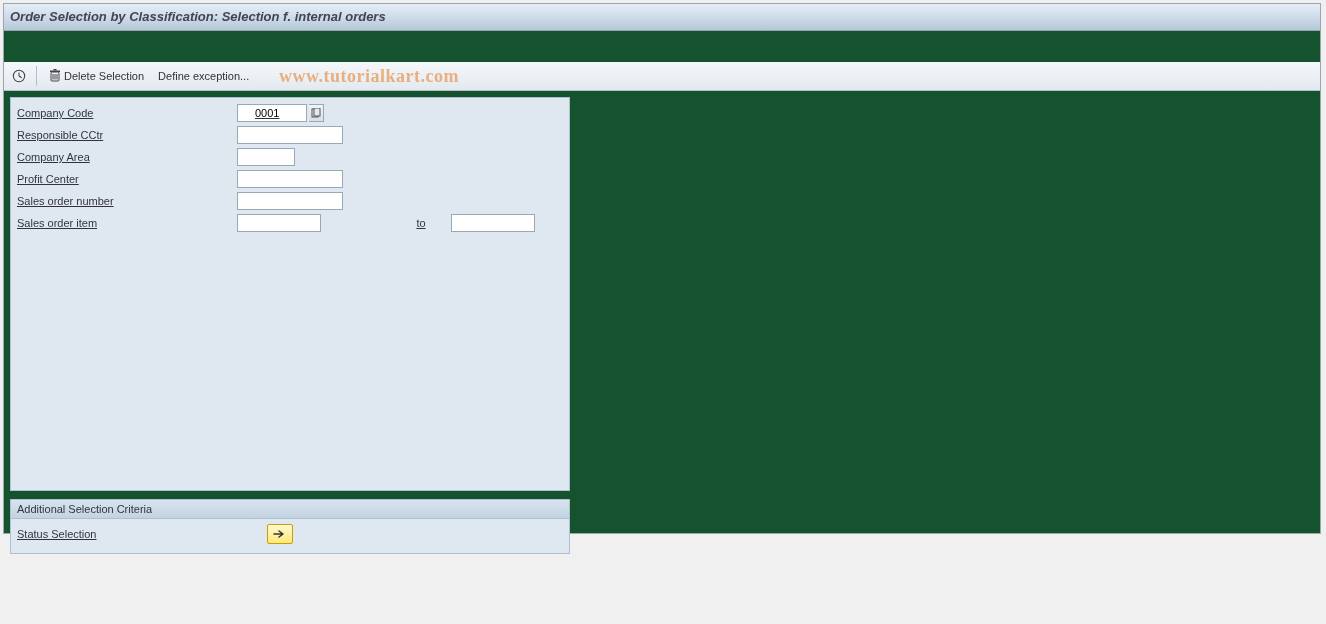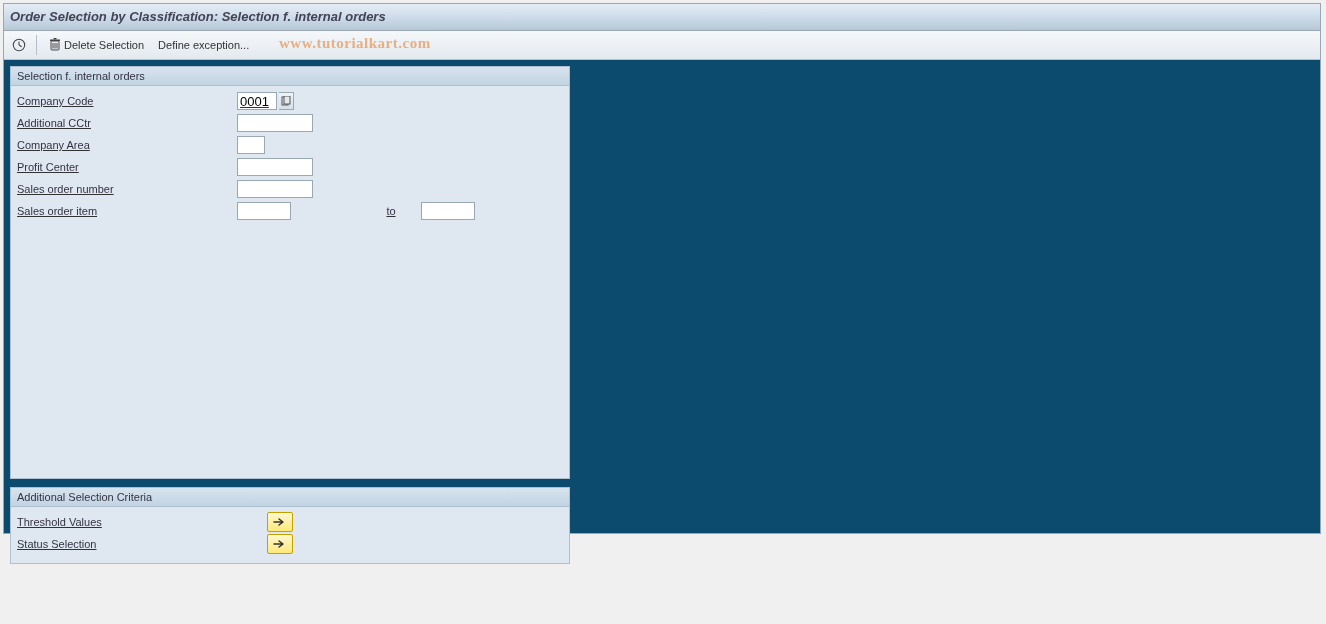--- a/index.html
+++ b/index.html
@@ -11,21 +11,21 @@
     color: #333;
     width: 1326px;
     height: 624px;
     overflow: hidden;
   }
   .window {
     width: 1318px;
     height: 531px;
     margin: 3px;
     border: 1px solid #9AA7B3;
-    background: #0c4a6e;
+    background: #14532d;
     position: relative;
     box-sizing: border-box;
   }
   .titlebar {
     background: linear-gradient(to bottom, #e4edf6 0%, #cedcea 50%, #b6c8d8 100%);
     border-bottom: 1px solid #9AA7B3;
     height: 26px;
     line-height: 26px;
     padding-left: 6px;
     font-size: 13px;
@@ -35,20 +35,21 @@
   }
   .toolbar {
     background: linear-gradient(to bottom, #f5f8fb 0%, #e3e9ef 100%);
     height: 28px;
     border-bottom: 1px solid #b3c0cc;
     display: flex;
     align-items: center;
     padding-left: 6px;
     gap: 6px;
     position: relative;
+    margin-top: 31px;
   }
   .toolbar .iconbtn {
     display: inline-flex;
     align-items: center;
     justify-content: center;
     width: 18px;
     height: 18px;
     cursor: pointer;
   }
   .toolbar .textbtn {
@@ -61,21 +62,21 @@
   }
   .toolbar .sep {
     border-left: 1px solid #b3c0cc;
     height: 20px;
     margin: 0 2px;
   }
   .watermark {
     position: absolute;
     left: 275px;
     top: 4px;
-    font-size: 15px;
+    font-size: 18px;
     font-weight: bold;
     color: rgba(232, 120, 30, 0.55);
     letter-spacing: 0.5px;
     font-family: Georgia, serif;
     pointer-events: none;
   }
 
   .body-area {
     padding: 6px;
   }
@@ -110,22 +111,22 @@
   }
   .field-input-wrap {
     display: flex;
     align-items: center;
     gap: 2px;
   }
   .sap-input {
     border: 1px solid #99a8b5;
     background: #fff;
     height: 16px;
-    padding: 0 2px;
-    font-size: 13px;
+    padding: 0 17px;
+    font-size: 11px;
     font-family: Arial, Helvetica, sans-serif;
     box-sizing: content-box;
   }
   .w-tiny  { width: 22px; }
   .w-med   { width: 70px; }
   .w-code  { width: 34px; }
 
   .f4-help {
     width: 14px;
     height: 16px;
@@ -192,39 +193,38 @@
     </span>
     <span class="textbtn">
       <span>Define exception...</span>
     </span>
     <div class="watermark">www.tutorialkart.com</div>
   </div>
 
   <div class="body-area">
 
     <div class="groupbox tall-group">
-      <div class="groupbox-header">Selection f. internal orders</div>
       <div class="groupbox-body">
 
         <div class="field-row">
           <div class="field-label">Company Code</div>
           <div class="field-input-wrap">
             <input class="sap-input w-code" value="0001" style="">
             <span class="f4-help">
               <svg width="10" height="10" viewBox="0 0 10 10">
                 <rect x="1" y="1" width="6" height="8" fill="none" stroke="#555"></rect>
                 <rect x="3" y="0" width="6" height="8" fill="#e4e9ee" stroke="#555"></rect>
               </svg>
             </span>
           </div>
         </div>
 
 
         <div class="field-row">
-          <div class="field-label">Additional CCtr</div>
+          <div class="field-label">Responsible CCtr</div>
           <div class="field-input-wrap">
             <input class="sap-input w-med" value="" style="">
           </div>
         </div>
 
         <div class="field-row">
           <div class="field-label">Company Area</div>
           <div class="field-input-wrap">
             <input class="sap-input w-tiny" value="" style="">
           </div>
@@ -257,28 +257,20 @@
         </div>
 
       </div>
     </div>
 
     <div class="groupbox">
       <div class="groupbox-header">Additional Selection Criteria</div>
       <div class="groupbox-body">
 
 
-        <div class="field-row">
-          <div class="field-label" style="width:250px">Threshold Values</div>
-          <span class="navbtn">
-            <svg width="14" height="10" viewBox="0 0 14 10">
-              <path d="M1 5 H9 M6 2 L10 5 L6 8" fill="none" stroke="#333" stroke-width="1.5" stroke-linecap="round" stroke-linejoin="round"></path>
-            </svg>
-          </span>
-        </div>
 
         <div class="field-row">
           <div class="field-label" style="width:250px">Status Selection</div>
           <span class="navbtn">
             <svg width="14" height="10" viewBox="0 0 14 10">
               <path d="M1 5 H9 M6 2 L10 5 L6 8" fill="none" stroke="#333" stroke-width="1.5" stroke-linecap="round" stroke-linejoin="round"></path>
             </svg>
           </span>
         </div>
 

